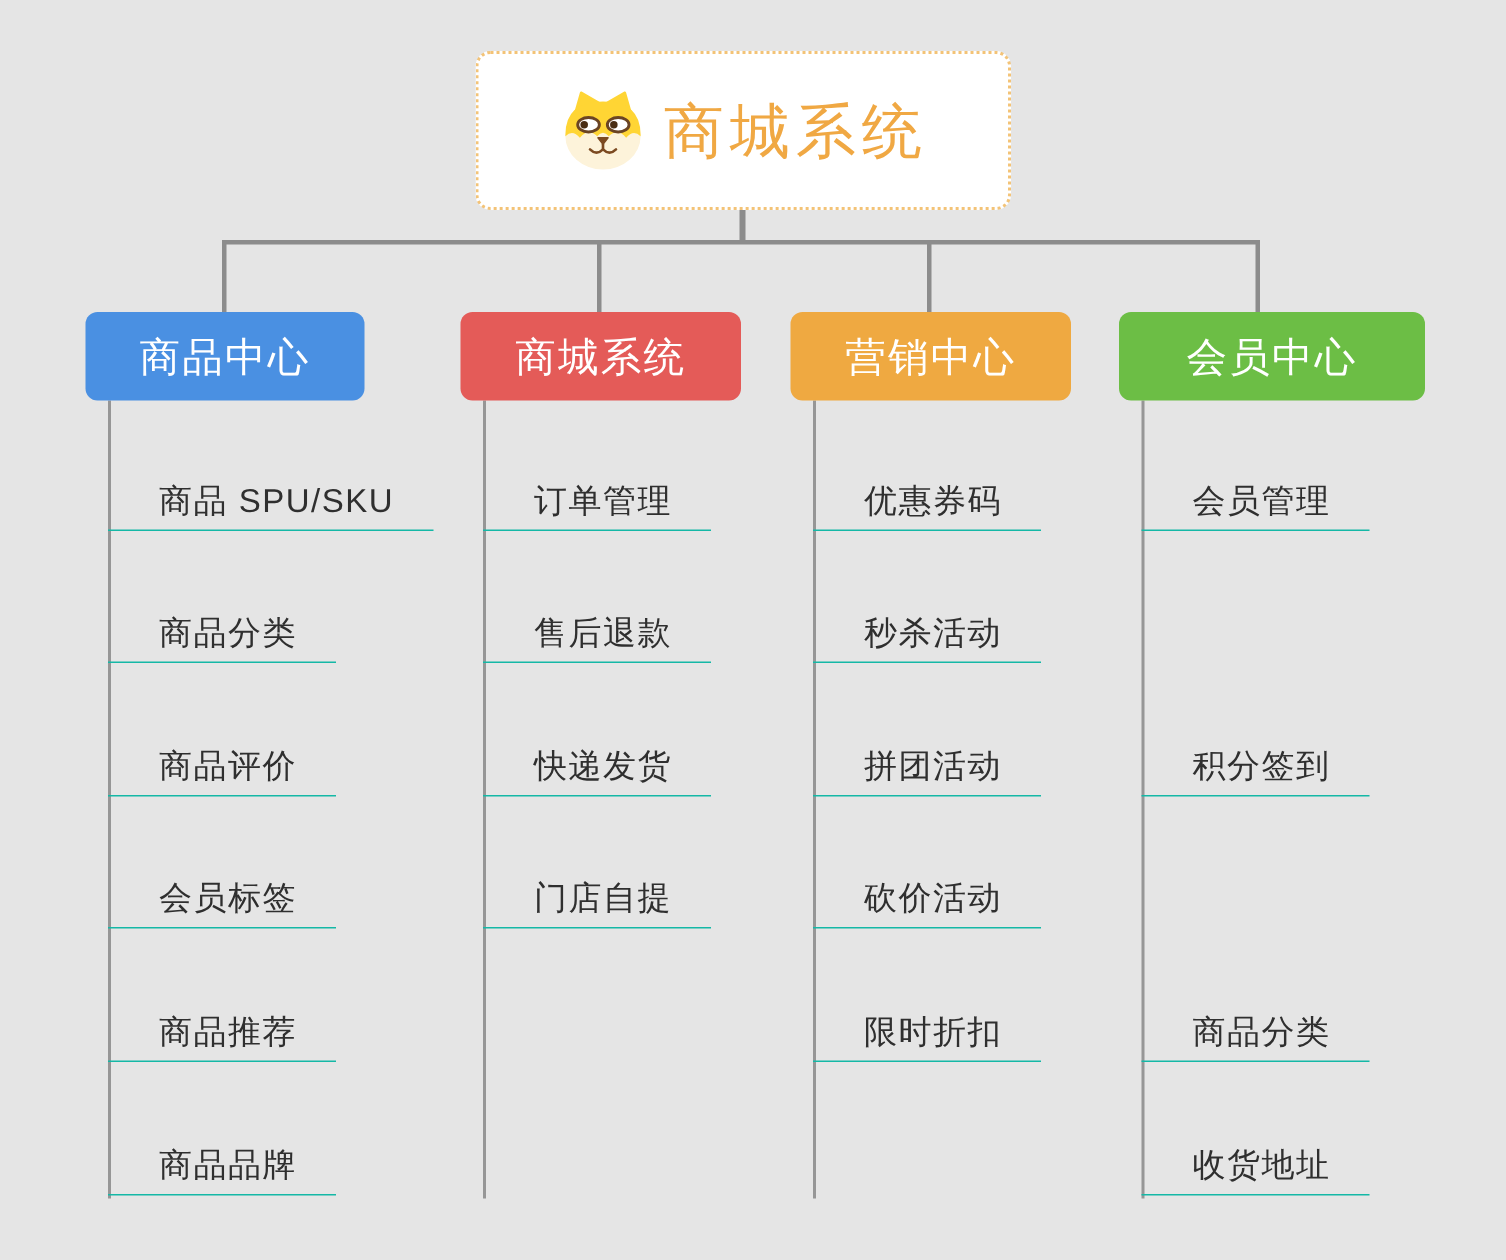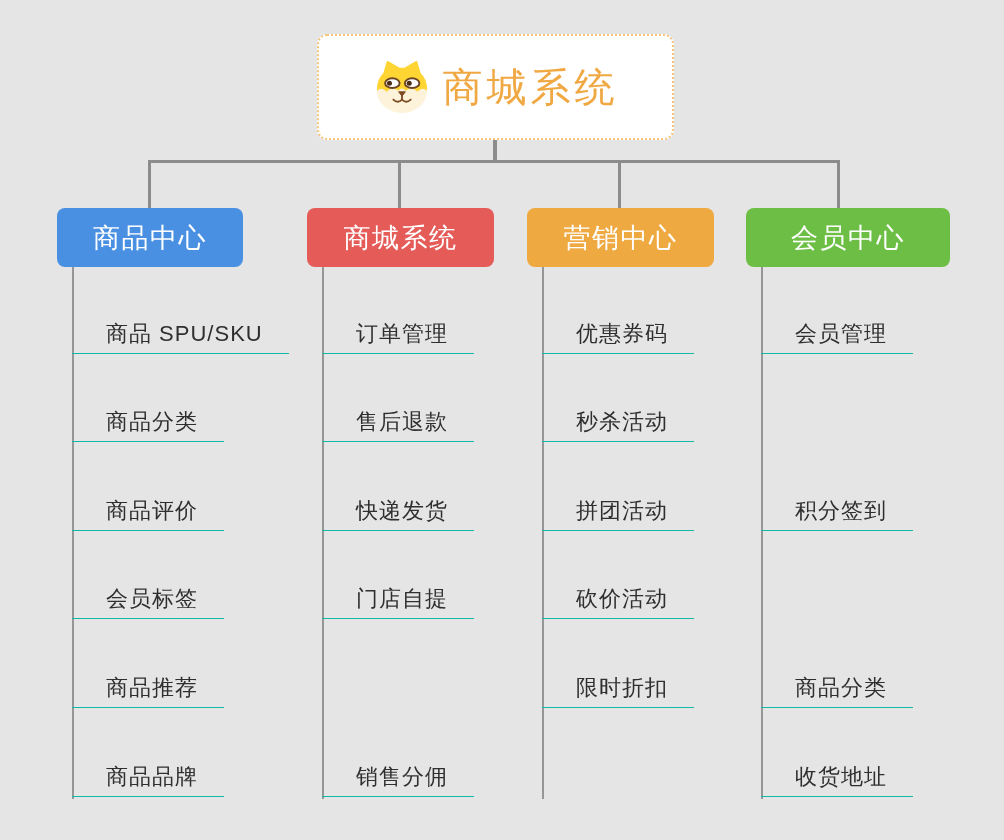--- a/index.html
+++ b/index.html
@@ -89,21 +89,20 @@
   <div class="sub c0 r1">商品分类</div>
   <div class="sub c0 r2">商品评价</div>
   <div class="sub c0 r3">会员标签</div>
   <div class="sub c0 r4">商品推荐</div>
   <div class="sub c0 r5">商品品牌</div>
 
   <div class="sub c1 r0">订单管理</div>
   <div class="sub c1 r1">售后退款</div>
   <div class="sub c1 r2">快递发货</div>
   <div class="sub c1 r3">门店自提</div>
-  <div class="sub c1 r5">销售分佣</div>
 
   <div class="sub c2 r0">优惠券码</div>
   <div class="sub c2 r1">秒杀活动</div>
   <div class="sub c2 r2">拼团活动</div>
   <div class="sub c2 r3">砍价活动</div>
   <div class="sub c2 r4">限时折扣</div>
 
   <div class="sub c3 r0">会员管理</div>
   <div class="sub c3 r2">积分签到</div>
   <div class="sub c3 r4">商品分类</div>

